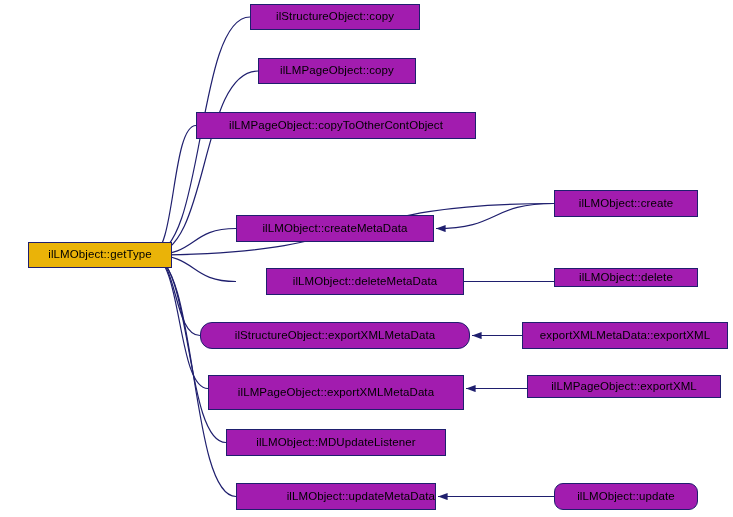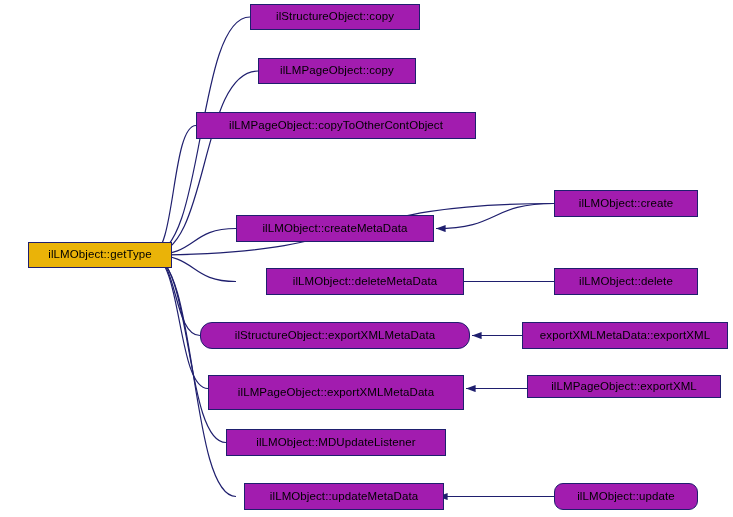--- a/index.html
+++ b/index.html
@@ -93,27 +93,27 @@
       </div>
       <div class="node" style="left: 200px; top: 322px; width: 270px; height: 27px; border-radius: 12px;">
         <span>ilStructureObject::exportXMLMetaData</span>
       </div>
       <div class="node" style="left: 208px; top: 375px; width: 256px; height: 35px;">
         <span>ilLMPageObject::exportXMLMetaData</span>
       </div>
       <div class="node" style="left: 226px; top: 429px; width: 220px; height: 27px; justify-content: center;">
         <span>ilLMObject::MDUpdateListener</span>
       </div>
-      <div class="node" style="left: 244px; top: 483px; width: 200px; height: 27px;">
+      <div class="node" style="left: 236px; top: 483px; width: 200px; height: 27px; justify-content: flex-end;">
         <span>ilLMObject::updateMetaData</span>
       </div>
       <div class="node" style="left: 554px; top: 190px; width: 144px; height: 27px;">
         <span>ilLMObject::create</span>
       </div>
-      <div class="node" style="left: 554px; top: 268px; width: 144px; height: 27px;">
+      <div class="node" style="left: 554px; top: 268px; width: 144px; height: 19px;">
         <span>ilLMObject::delete</span>
       </div>
       <div class="node" style="left: 522px; top: 322px; width: 206px; height: 27px;">
         <span>exportXMLMetaData::exportXML</span>
       </div>
       <div class="node" style="left: 527px; top: 375px; width: 194px; height: 23px;">
         <span>ilLMPageObject::exportXML</span>
       </div>
       <div class="node" style="left: 554px; top: 483px; width: 144px; height: 27px; border-radius: 9px;">
         <span>ilLMObject::update</span>

